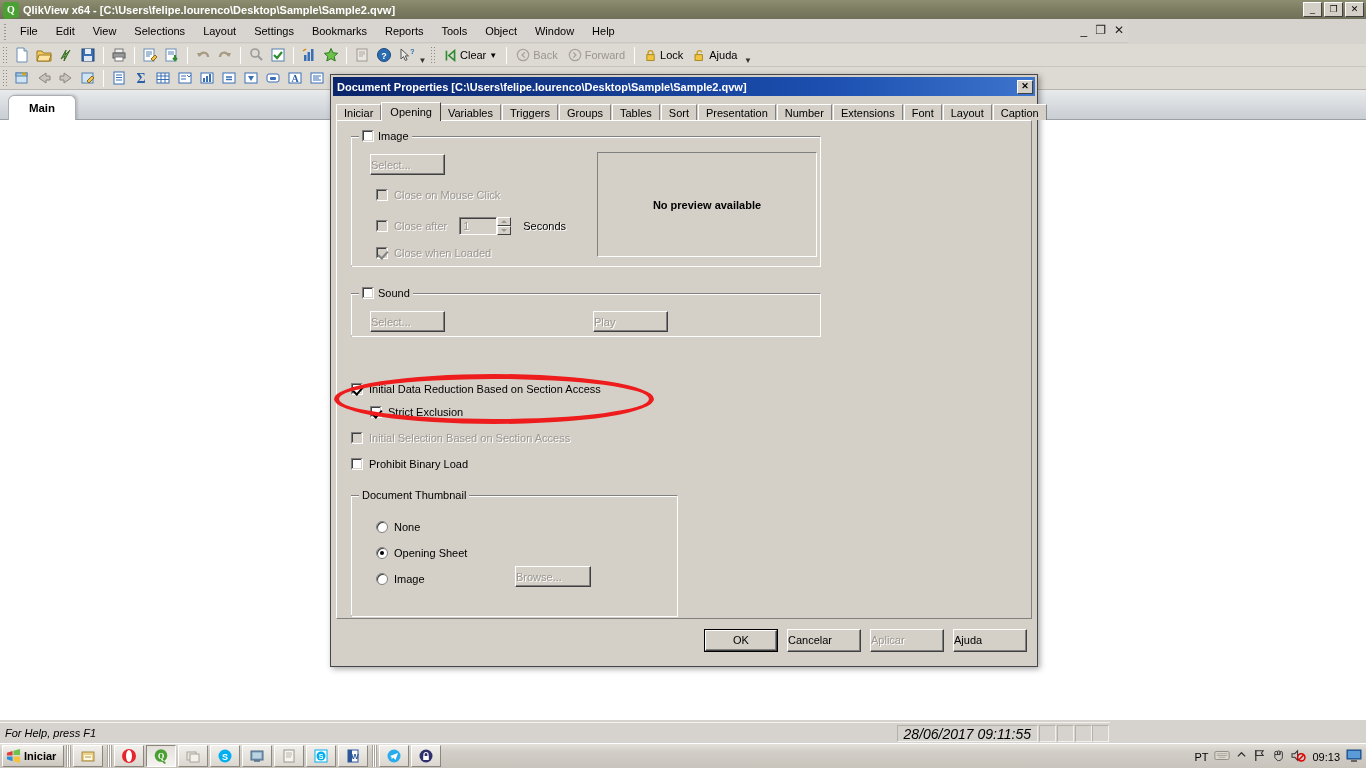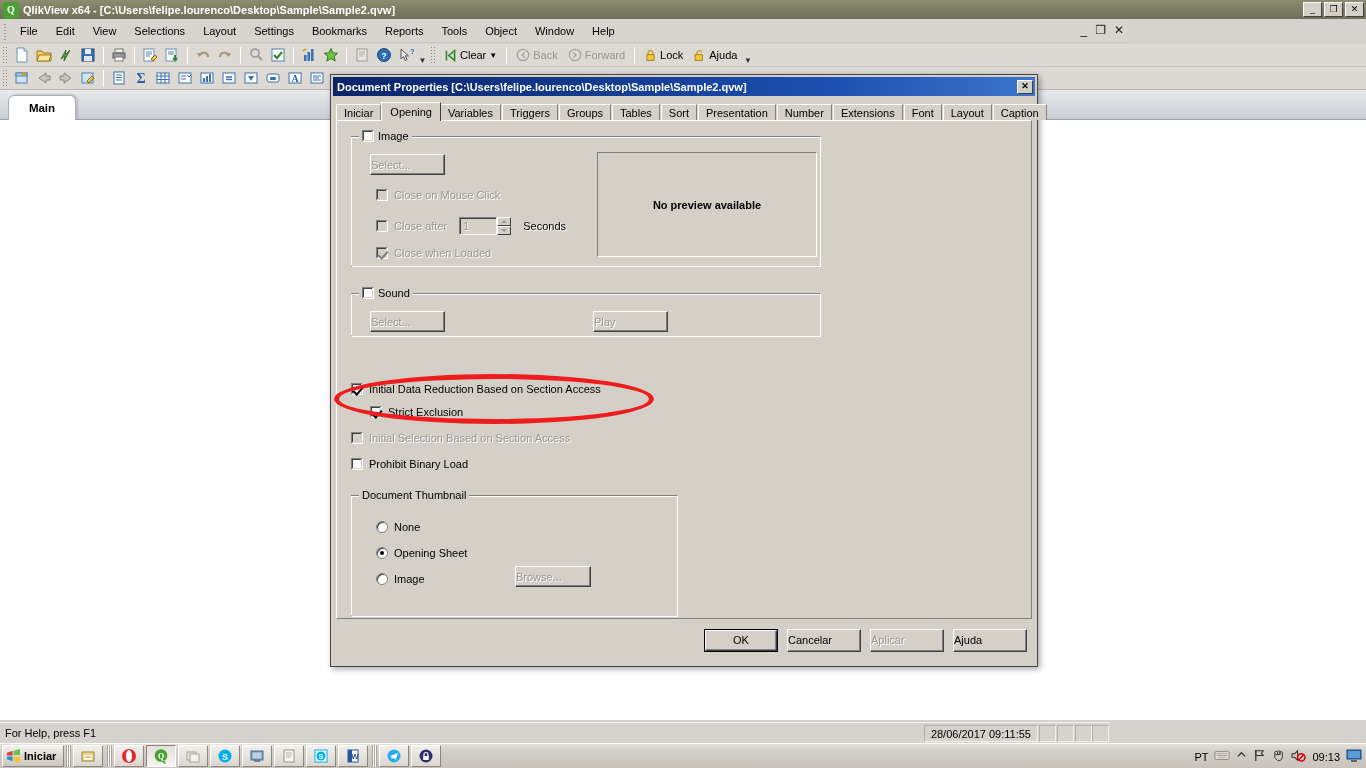--- a/index.html
+++ b/index.html
@@ -119,28 +119,28 @@
   #sheet-canvas {
     position: absolute; left: 0; top: 120px; width: 1366px; height: 600px;
     background: #ffffff;
   }
 
   
   #statusbar {
     position: absolute; left: 0; top: 722px; width: 1110px; height: 21px;
     background: #d6d3ce; display: flex; align-items: center;
     border-top: 1px solid #f4f2ef;
-    font-size: 11px; color: #000;
+    font-size: 11px; color: #000; font-style: italic;
   }
   #status-help { margin-left: 5px; }
   #status-clock {
     position: absolute; right: 72px; top: 2px; height: 17px;
     padding: 0 6px; display: flex; align-items: center;
     border: 1px solid #b5b1a9; border-right-color: #f2f0ec; border-bottom-color: #f2f0ec;
-    font-size: 11px;
+    font-size: 14px;
   }
   .status-cell {
     position: absolute; top: 2px; height: 17px; width: 17px;
     border: 1px solid #b5b1a9; border-right-color: #f2f0ec; border-bottom-color: #f2f0ec;
   }
 
   
   #taskbar {
     position: absolute; left: 0; top: 743px; width: 1366px; height: 25px;
     background: linear-gradient(to bottom, #e4e1db 0%, #d2cfc8 30%, #c8c4bc 100%);

